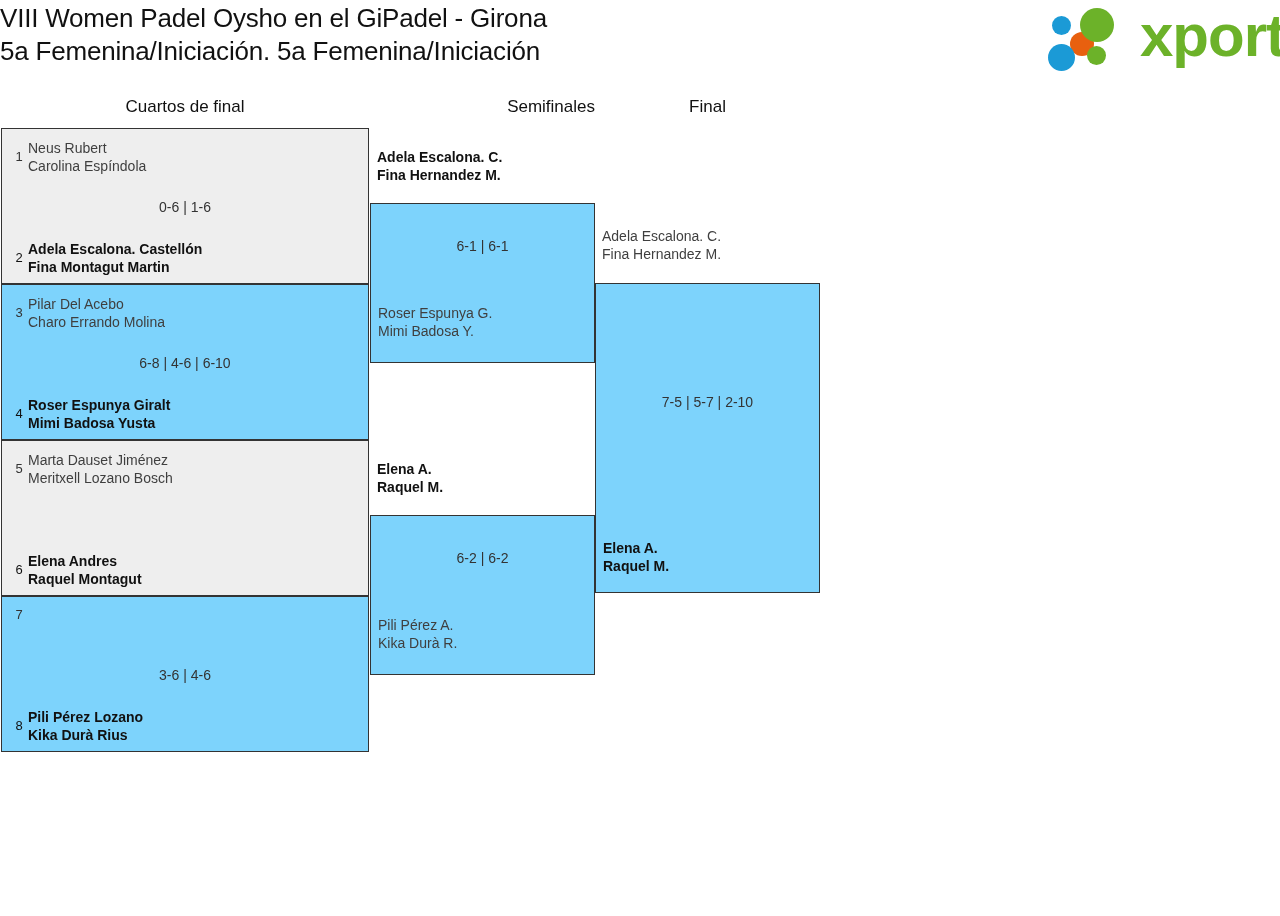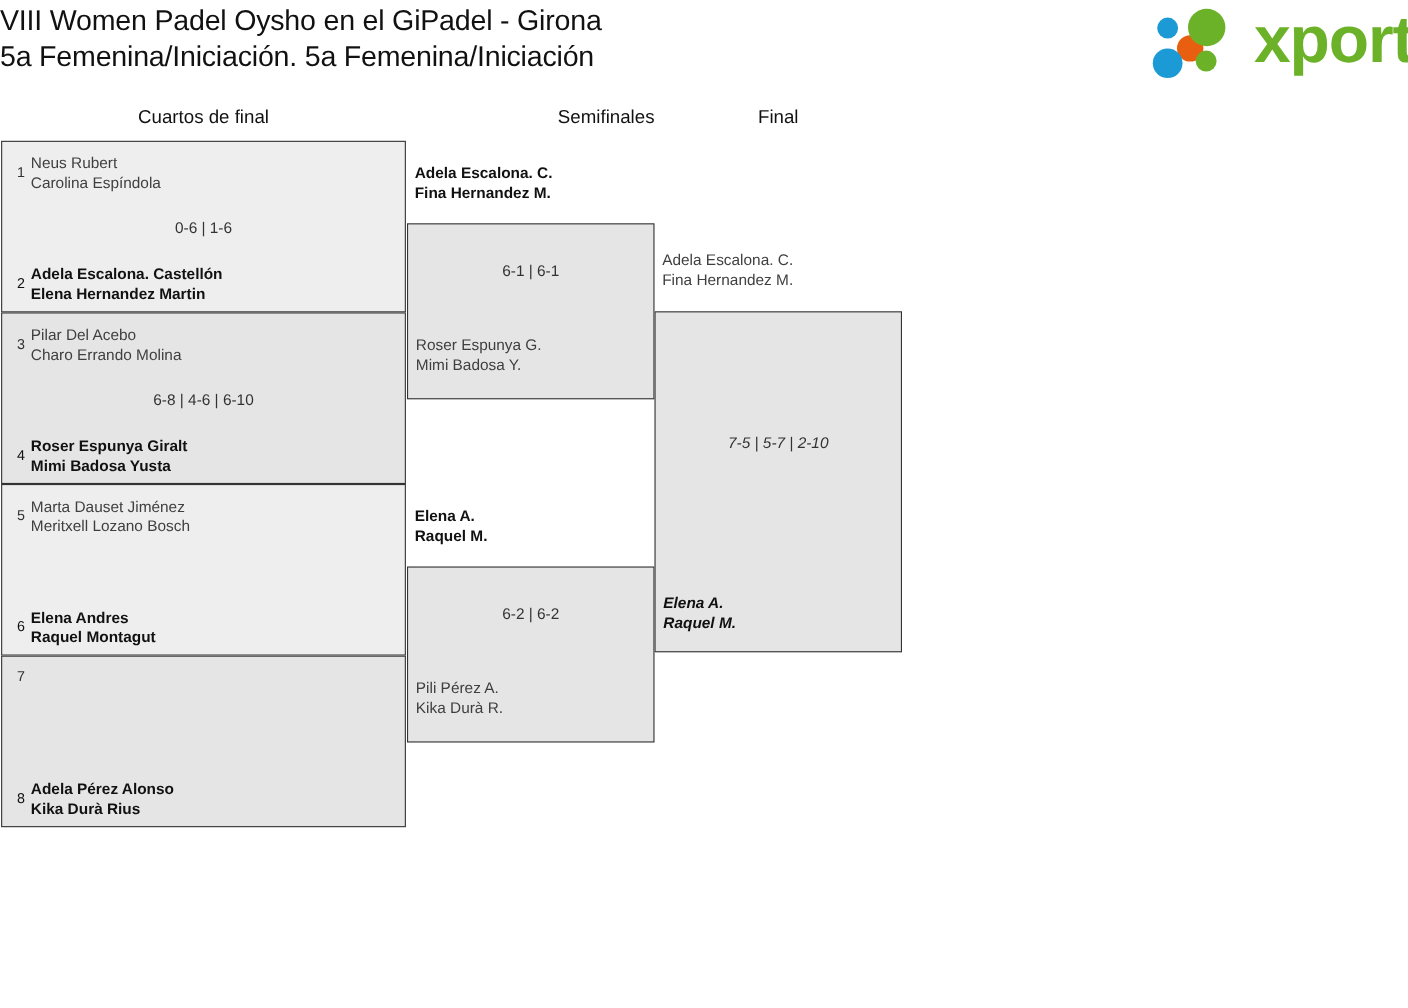--- a/index.html
+++ b/index.html
@@ -64,21 +64,21 @@
   #round-header-0 { left: 0px;   top: 96px; width: 370px; }
   #round-header-1 { left: 370px; top: 96px; width: 225px; text-align: right; }
   #round-header-2 { left: 595px; top: 96px; width: 225px; }
 
   
   .match-box {
     position: absolute;
     border: 1px solid #333333;
   }
   .match-box.shaded { background: #eeeeee; }
-  .match-box.plain  { background: #e5e5e5; }
+  .match-box.plain  { background: #7dd3fc; }
 
   
   .team {
     position: absolute;
     left: 8px;
     display: flex;
     align-items: center;
   }
   .seed {
     width: 18px;
@@ -148,21 +148,21 @@
       <span class="team-names">
         <span class="nm">Neus Rubert</span>
         <span class="nm">Carolina Espíndola</span>
       </span>
     </div>
     <div class="score" style="top:69px;">0-6 | 1-6</div>
     <div class="team winner" style="top:111px;">
       <span class="seed">2</span>
       <span class="team-names">
         <span class="nm">Adela Escalona. Castellón</span>
-        <span class="nm">Elena Hernandez Martin</span>
+        <span class="nm">Fina Montagut Martin</span>
       </span>
     </div>
   </div>
 
   <div class="match-box plain" style="left:1px; top:284px; width:368px; height:156px;">
     <div class="team loser" style="top:10px;">
       <span class="seed">3</span>
       <span class="team-names">
         <span class="nm">Pilar Del Acebo</span>
         <span class="nm">Charo Errando Molina</span>
@@ -192,24 +192,25 @@
         <span class="nm">Elena Andres</span>
         <span class="nm">Raquel Montagut</span>
       </span>
     </div>
   </div>
 
   <div class="match-box plain" style="left:1px; top:596px; width:368px; height:156px;">
     <div class="team loser" style="top:10px;">
       <span class="seed">7</span>
     </div>
+    <div class="score" style="top:69px;">3-6 | 4-6</div>
     <div class="team winner" style="top:111px;">
       <span class="seed">8</span>
       <span class="team-names">
-        <span class="nm">Adela Pérez Alonso</span>
+        <span class="nm">Pili Pérez Lozano</span>
         <span class="nm">Kika Durà Rius</span>
       </span>
     </div>
   </div>
 
   <div class="float-team winner-text" style="left:377px; top:148px;">
     <span class="nm">Adela Escalona. C.</span>
     <span class="nm">Fina Hernandez M.</span>
   </div>
 
@@ -232,21 +233,21 @@
       <span class="nm">Pili Pérez A.</span>
       <span class="nm">Kika Durà R.</span>
     </div>
   </div>
 
   <div class="float-team loser-text" style="left:602px; top:227px;">
     <span class="nm">Adela Escalona. C.</span>
     <span class="nm">Fina Hernandez M.</span>
   </div>
 
-  <div class="match-box plain" style="left:595px; top:283px; width:225px; height:310px;font-style:italic;">
+  <div class="match-box plain" style="left:595px; top:283px; width:225px; height:310px;">
     <div class="score" style="top:109px;">7-5 | 5-7 | 2-10</div>
     <div class="float-team winner-text" style="left:7px; top:255px;">
       <span class="nm">Elena A.</span>
       <span class="nm">Raquel M.</span>
     </div>
   </div>
 
 </div>
 
 </body></html>

